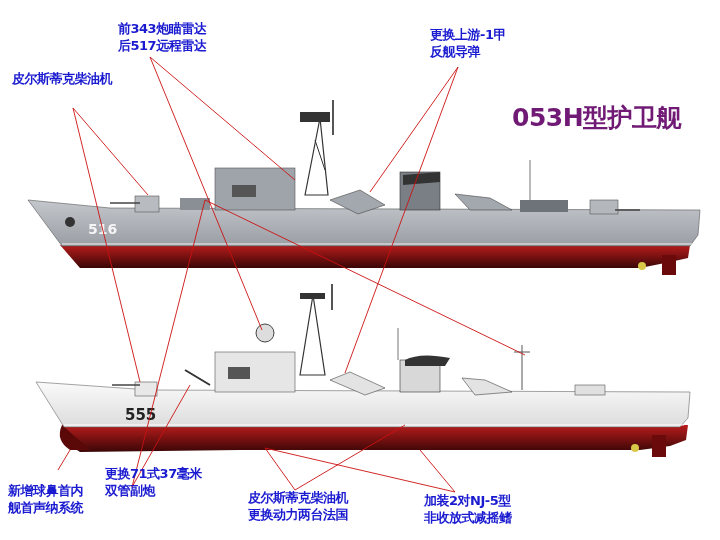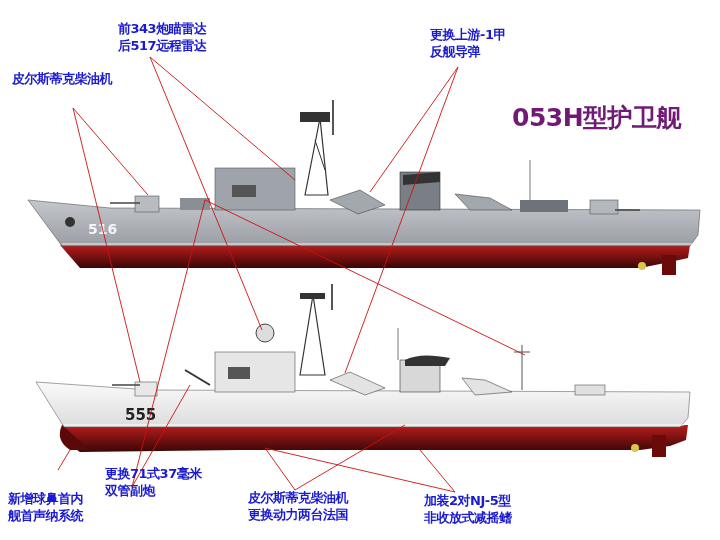--- a/index.html
+++ b/index.html
@@ -128,21 +128,21 @@
 
 <div class="label" style="left:12px;top:70px;">
   <div>皮尔斯蒂克柴油机</div>
 </div>
 
 <div class="label" style="left:430px;top:26px;">
   <div>更换上游-1甲</div>
   <div>反舰导弹</div>
 </div>
 
-<div class="label" style="left:8px;top:482px;margin-top:8px;">
+<div class="label" style="left:8px;top:482px;">
   <div>新增球鼻首内</div>
   <div>舰首声纳系统</div>
 </div>
 
 <div class="label" style="left:105px;top:465px;">
   <div>更换71式37毫米</div>
   <div>双管副炮</div>
 </div>
 
 <div class="label" style="left:248px;top:489px;">

